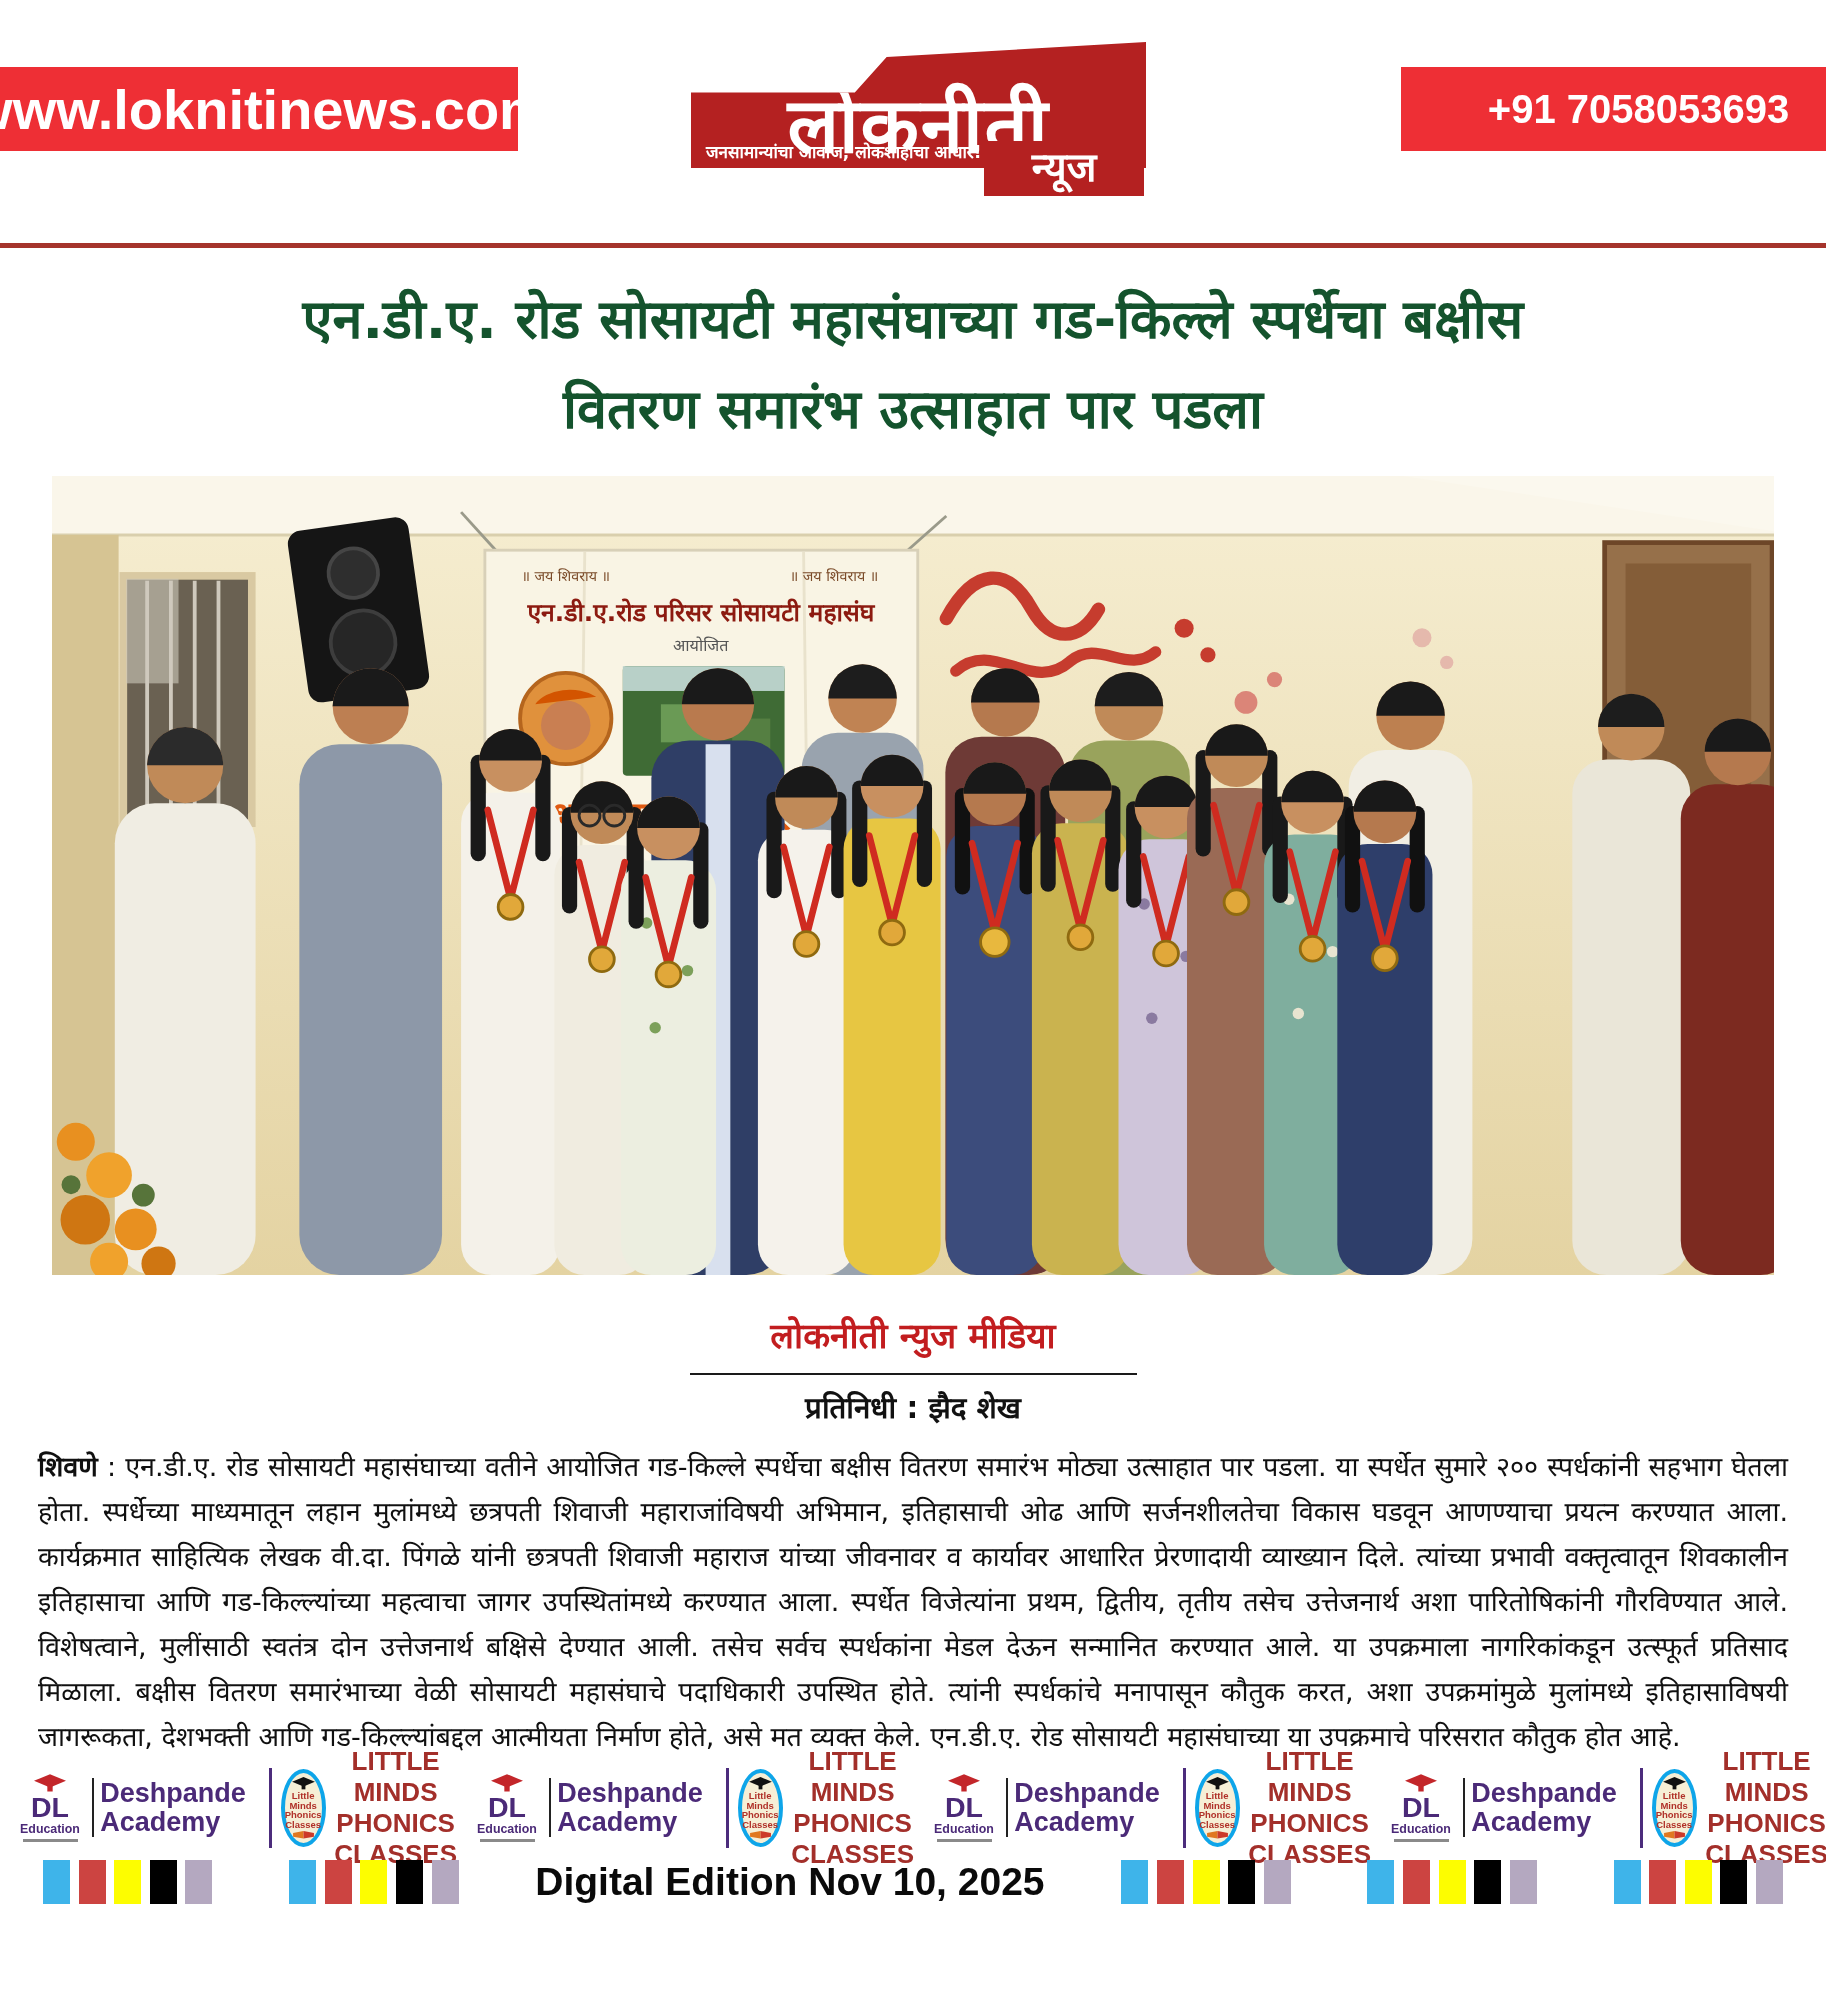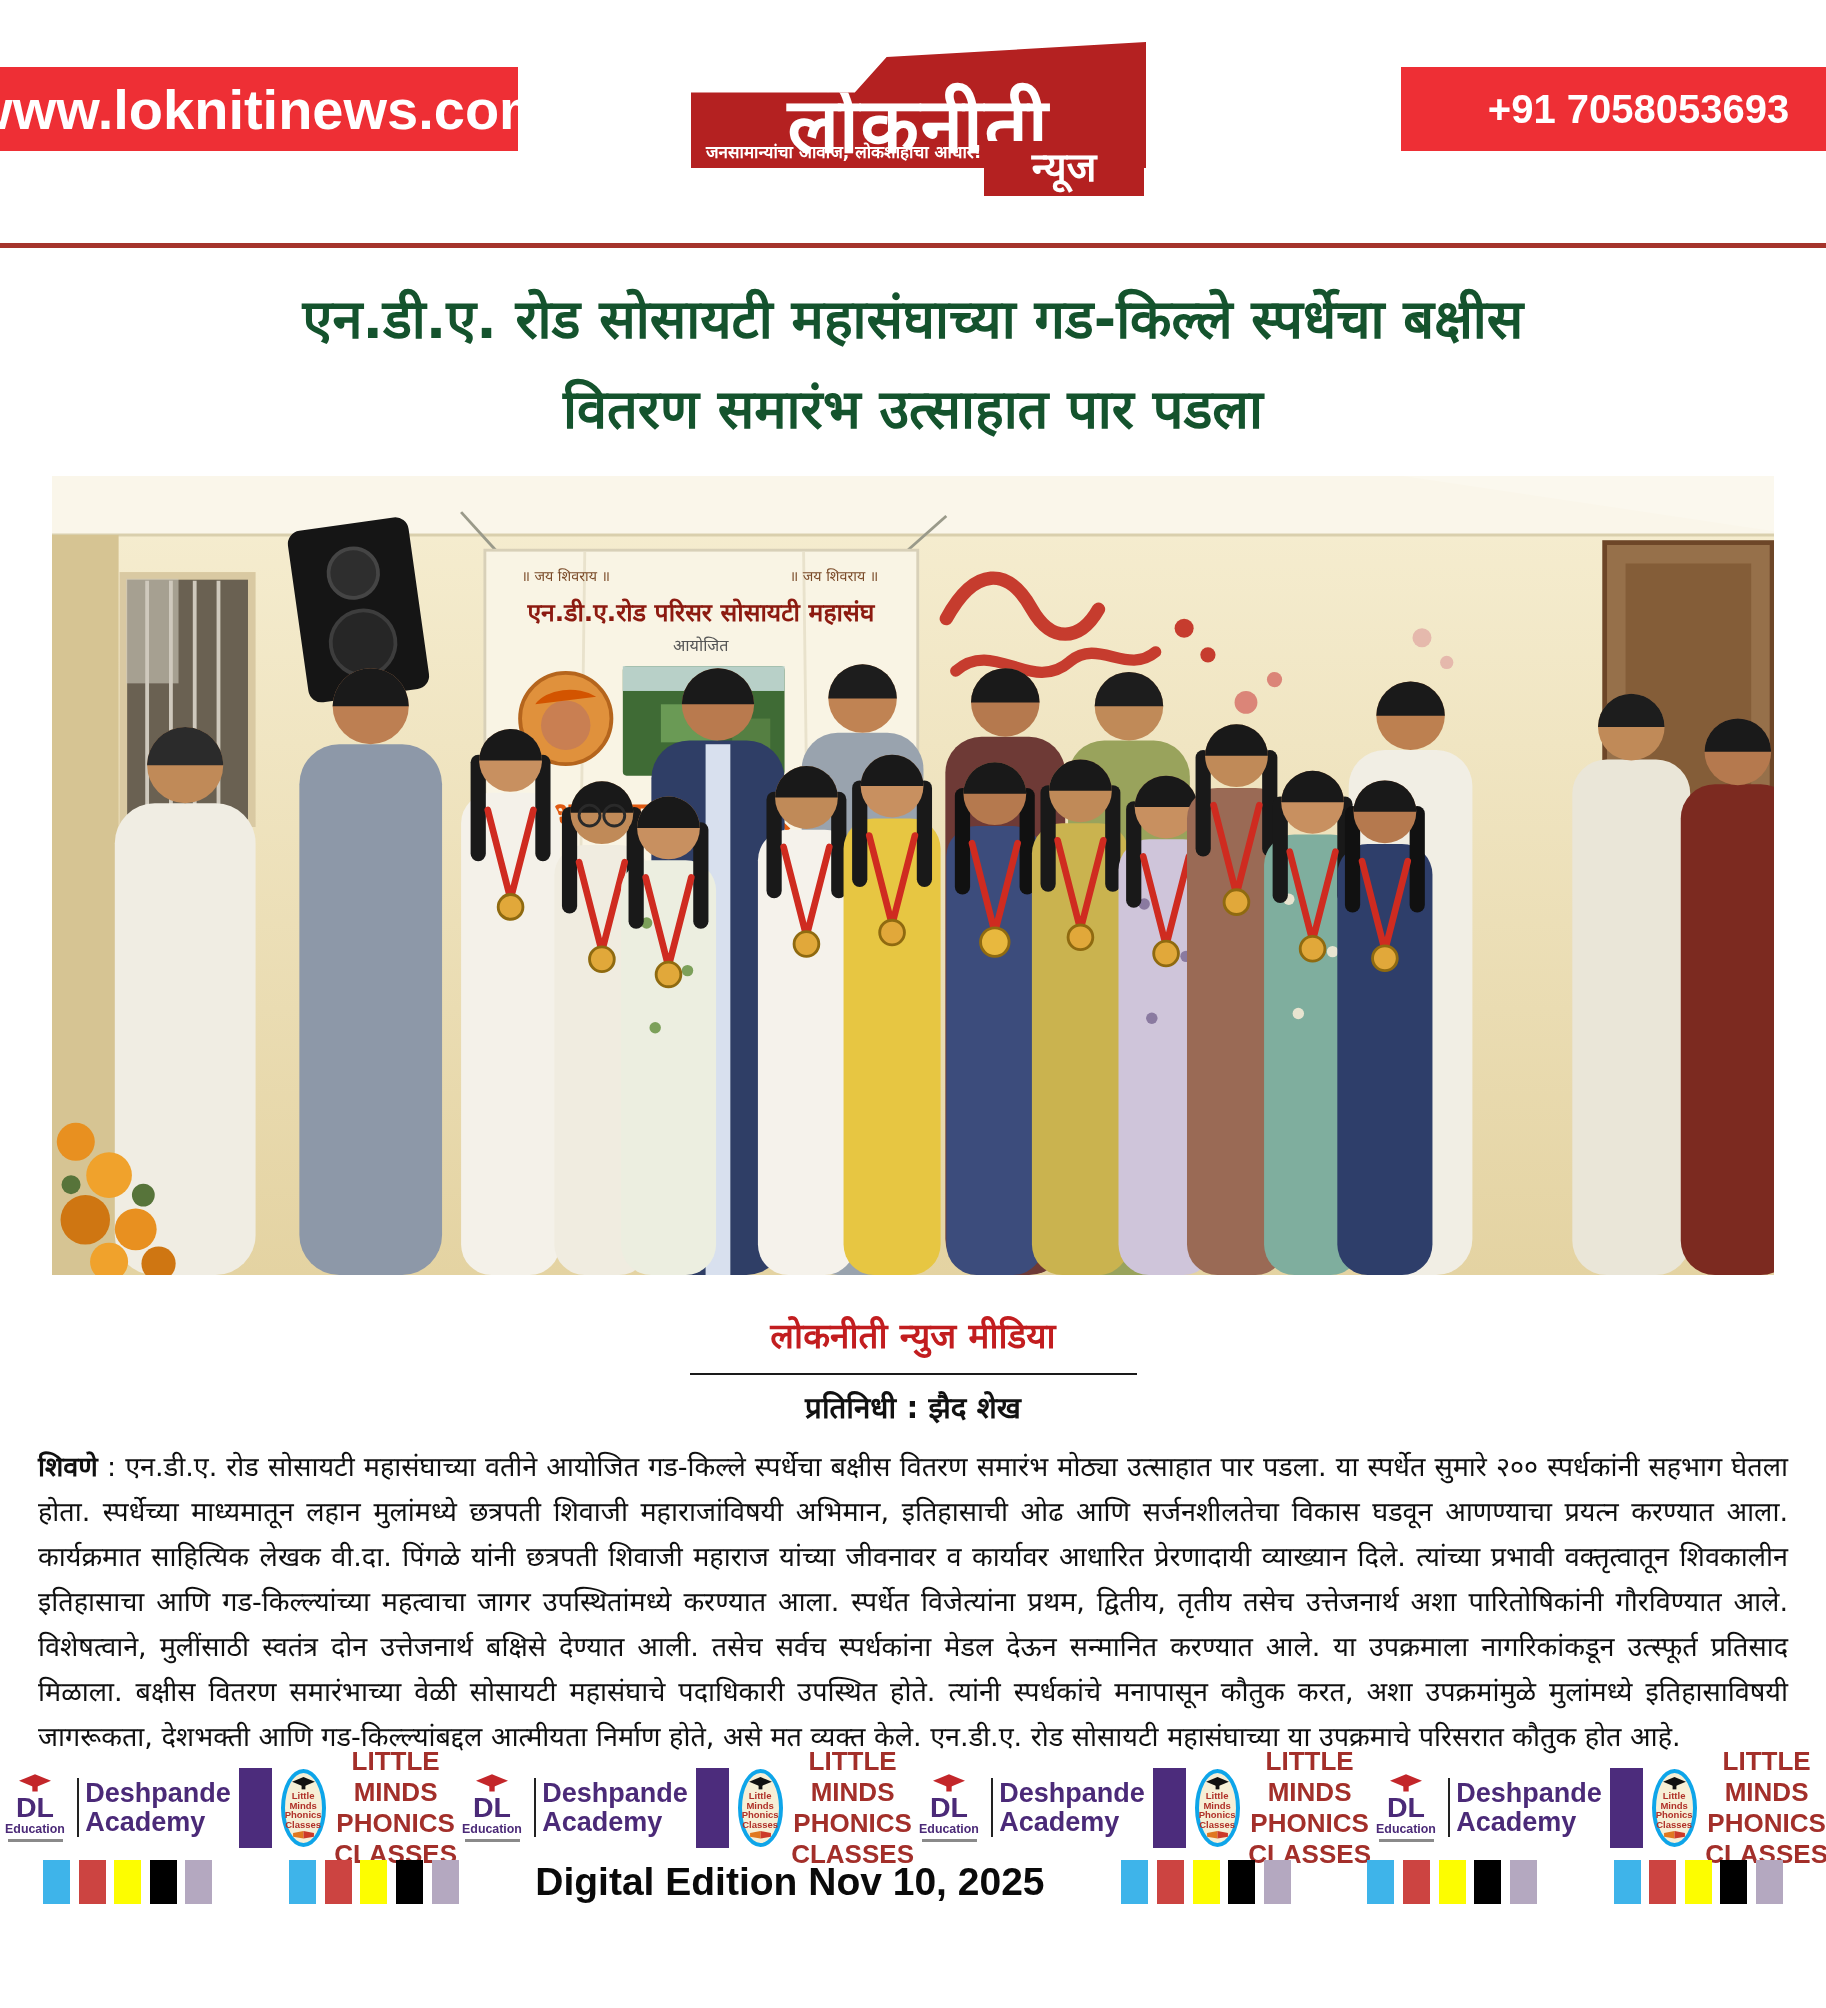--- a/index.html
+++ b/index.html
@@ -37,21 +37,21 @@
   .byline { margin-top:11.4px; text-align:center; color:#111; font-size:29.5px; font-weight:800; }
 
   
   .article { margin:17px 38px 0; width:1750px; color:#101010;
              font-size:27px; line-height:45px; text-align:justify; }
   .article b { font-weight:800; }
 
   
   .ad-strip { margin-top:5.7px; height:86px; display:flex; }
   .ad-unit { width:457px; height:86px; display:flex; align-items:center; justify-content:center; gap:8.6px; }
-  .dl-wrap { display:flex; align-items:center; gap:6.7px; background:#fff; height:82px; padding:0 0; }
+  .dl-wrap { display:flex; align-items:center; gap:6.7px; background:#fff; height:82px; padding:0 15px; }
   .dl-logo { display:flex; flex-direction:column; align-items:center; width:70px; line-height:1; }
   .dl-cap { width:32px; height:19px; }
   .dl-abbr { color:#4b2a78; font-family:"Liberation Sans", sans-serif; font-weight:bold; font-size:28.5px; }
   .dl-edu  { color:#4b2a78; font-family:"Liberation Sans", sans-serif; font-weight:bold; font-size:12.4px; margin-top:1.9px; }
   .dl-tag  { width:55px; height:2.9px; background:#8a8a8a; margin-top:2.9px; }
   .dl-divider { width:1.9px; height:59px; background:#222; }
   .dl-name { color:#4b2a78; font-family:"Liberation Sans", sans-serif; font-weight:bold;
              font-size:27px; line-height:28.5px; }
   .purple-block { width:101px; height:80px; background:#4c2c7c; }
   .lm-badge { width:55px; height:78px; background:#f6efd6; border:4px solid #0ea5e9; border-radius:50%;

